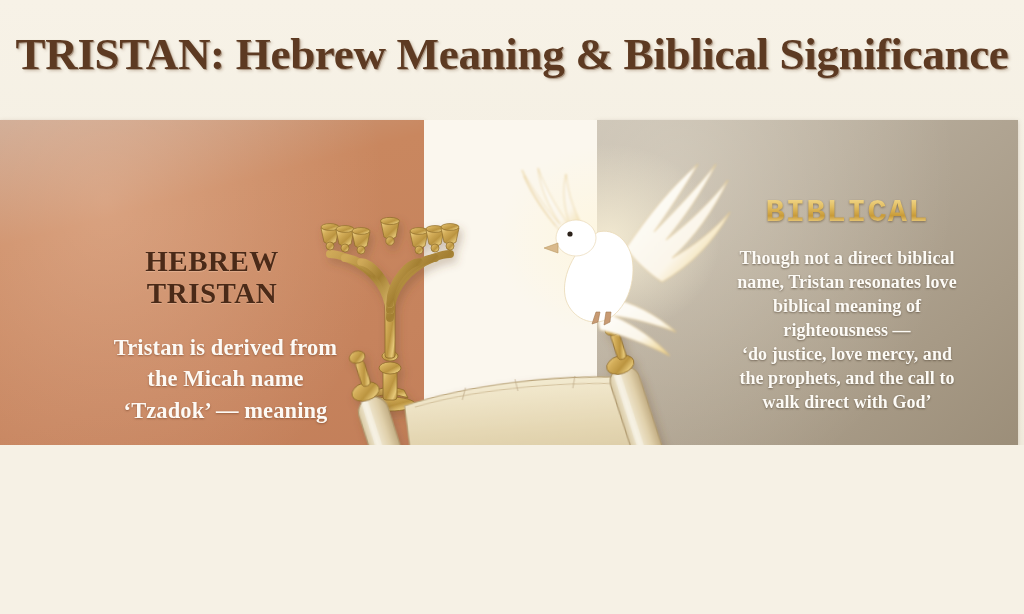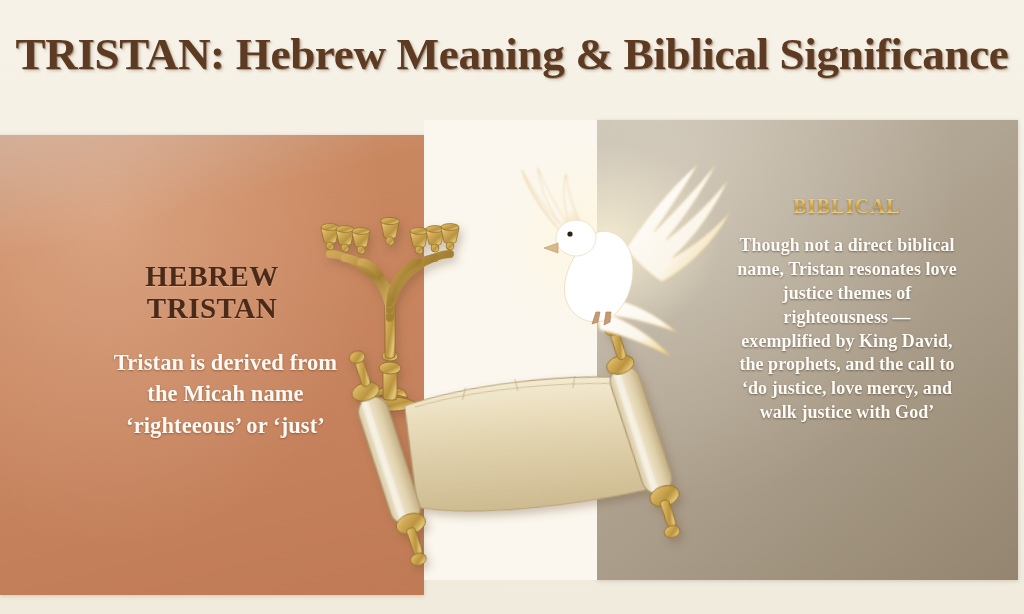--- a/index.html
+++ b/index.html
@@ -2,21 +2,21 @@
 <html><head>
 <meta charset="utf-8">
 <style>
   html,body{margin:0;padding:0;}
   body{
     width:1024px;height:614px;overflow:hidden;
     background:#f6f1e5;
     font-family:"Liberation Serif", serif;
     position:relative;
   }
-  .stage{position:relative;width:1024px;height:614px;
+  .stage{position:relative;width:1024px;height:445px;
     background:linear-gradient(180deg,#f7f2e7 0%, #f4efe2 55%, #f1ebdd 100%);
     overflow:hidden;}
 
   
   .title{
     position:absolute;left:0;top:28px;width:1024px;
     text-align:center;
     font-family:"Liberation Serif", serif;
     font-weight:bold;
     font-size:45px;
@@ -25,21 +25,20 @@
     white-space:nowrap;
     text-shadow:1px 1px 0 rgba(90,55,30,.35), 2px 2px 3px rgba(120,85,55,.30);
   }
 
   
   .panel{position:absolute;top:120px;height:460px;overflow:hidden;}
   .panel-left{
     left:0;width:424px;
     background:linear-gradient(165deg,#caa58e 0%, #c9875f 22%, #c6835d 55%, #c07b56 100%);
     box-shadow:0 1px 4px rgba(120,80,55,.25);
-    margin-top:15px;
   }
   .panel-left:after{content:"";position:absolute;inset:0;
     background:radial-gradient(ellipse at 25% 18%, rgba(255,225,205,.30) 0%, rgba(255,225,205,0) 62%);}
   .panel-right{
     left:597px;width:421px;
     background:linear-gradient(140deg,#c3baac 0%, #b6ab9a 30%, #a79a86 62%, #93856f 100%);
     box-shadow:0 1px 4px rgba(110,95,75,.25);
   }
   .panel-right:after{content:"";position:absolute;inset:0;
     background:radial-gradient(ellipse at 18% 12%, rgba(255,250,235,.30) 0%, rgba(255,250,235,0) 58%);}
@@ -57,22 +56,22 @@
     font-family:"Liberation Serif", serif;
     font-size:22.5px;font-weight:bold;color:#fdfaf5;
     line-height:1.40;letter-spacing:.1px;
     text-shadow:0 1px 2px rgba(110,60,35,.55);
     padding-left:27px;
   }
 
   
   .right-text{position:absolute;left:90px;top:75px;width:320px;text-align:center;z-index:4;}
   .head-right{
-    font-family:Liberation Serif, serif;
-    font-size:20px;font-weight:bold;
+    font-family:Liberation Mono, monospace;
+    font-size:32px;font-weight:bold;
     line-height:1.14;letter-spacing:1.2px;
     background:linear-gradient(180deg,#f6e09a 0%, #e3bf63 32%, #c89a38 58%, #f0d487 78%, #b98f33 100%);
     -webkit-background-clip:text;background-clip:text;
     color:transparent;-webkit-text-fill-color:transparent;
     text-shadow:none;
     filter:drop-shadow(0 1px 1px rgba(90,65,30,.55));
   }
   .body-right{
     margin-top:16px;
     font-family:Liberation Serif, serif;
@@ -93,39 +92,38 @@
 
   <div class="panel panel-left">
     <div class="left-text">
       <div class="head-left">
         <div>HEBREW</div>
         <div>TRISTAN</div>
       </div>
       <div class="body-left">
         <div>Tristan is derived from</div>
         <div>the Micah name</div>
-        <div>‘righteeous’ or ‘just’</div>
+        <div>‘Tzadok’ — meaning</div>
       </div>
     </div>
   </div>
 
   <div class="panel panel-right">
     <div class="right-text">
       <div class="head-right">
         <div>BIBLICAL</div>
       </div>
       <div class="body-right">
         <div>Though not a direct biblical</div>
         <div>name, Tristan resonates love</div>
-        <div>justice themes of</div>
+        <div>biblical meaning of</div>
         <div>righteousness —</div>
-        <div>exemplified by King David,</div>
+        <div>‘do justice, love mercy, and</div>
         <div>the prophets, and the call to</div>
-        <div>‘do justice, love mercy, and</div>
-        <div>walk justice with God’</div>
+        <div>walk direct with God’</div>
       </div>
     </div>
   </div>
 
   <svg class="art" viewBox="0 0 1024 614">
     <defs>
       <linearGradient id="gold" x1="0" y1="0" x2="1" y2="1">
         <stop offset="0%" stop-color="#f0d58c"></stop>
         <stop offset="28%" stop-color="#d4ae5a"></stop>
         <stop offset="58%" stop-color="#bb9440"></stop>

